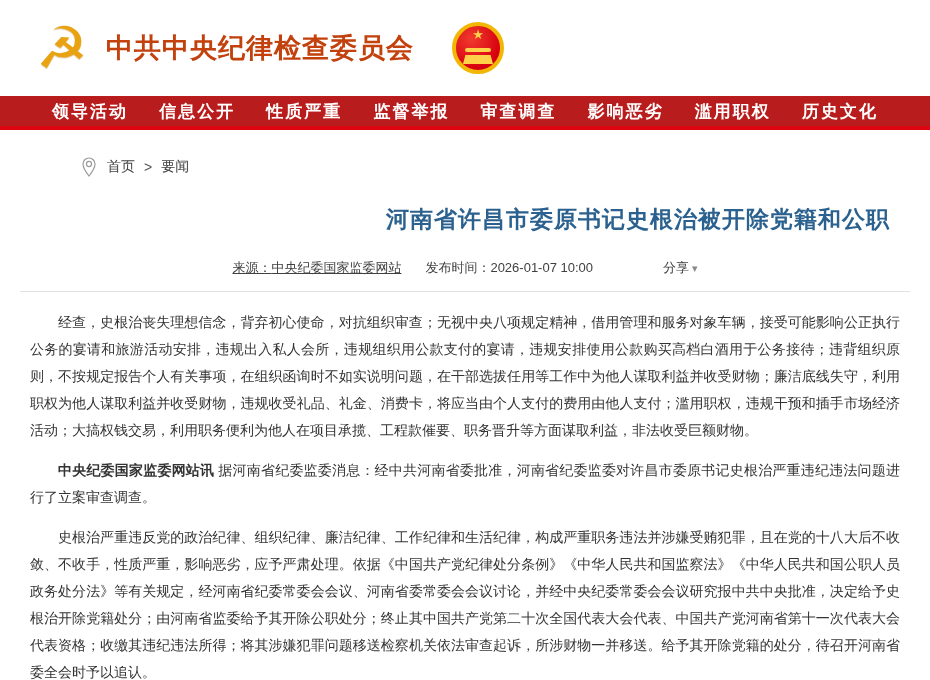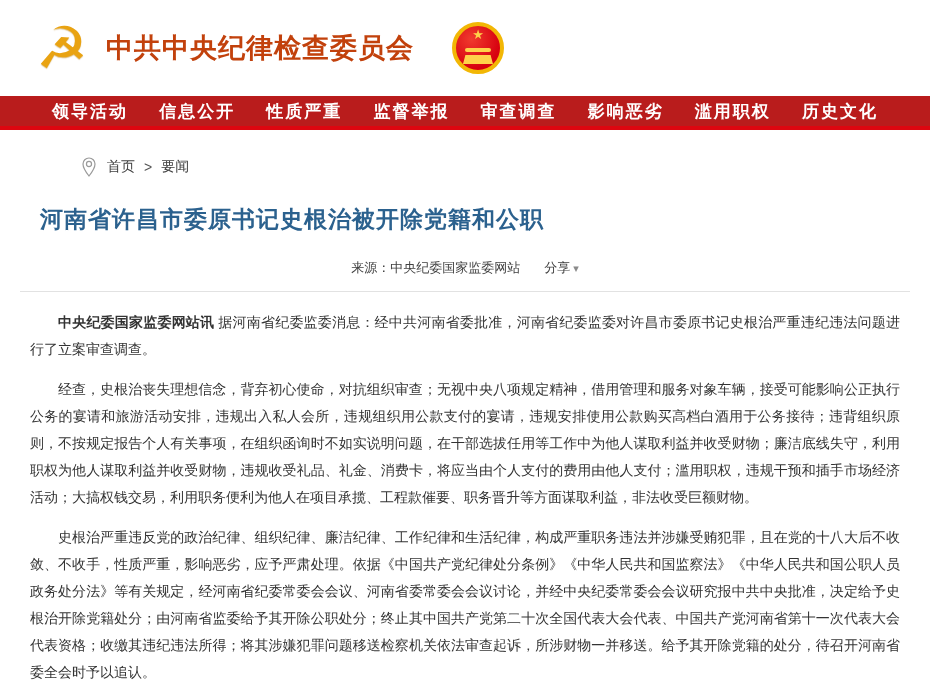--- a/index.html
+++ b/index.html
@@ -92,38 +92,38 @@
     font-size: 14px;
     color: #404040;
     margin-left: 46px;
   }
   .pin-icon { width: 18px; height: 22px; display: block; }
   .crumb-link { cursor: pointer; }
   .crumb-sep { color: #555; }
 
   
   .article-title {
-    text-align: left;
+    text-align: right;
     color: #2b618e;
     font-size: 23px;
     font-weight: bold;
     letter-spacing: 1px;
     margin: 22px 40px 0;
   }
   .article-meta {
     display: flex;
     justify-content: center;
     align-items: center;
     font-size: 13px;
     color: #404040;
     margin: 24px 20px 0;
     padding-bottom: 14px;
     border-bottom: 1px solid #e2e2e2;
   }
-  .meta-source { margin-right: 24px; white-space: nowrap; }
+  .meta-source { margin-right: 24px; white-space: nowrap; text-decoration: underline; }
   .meta-time   { margin-right: 70px; white-space: nowrap; }
   .share-btn   { cursor: pointer; white-space: nowrap; }
   .share-caret { color: #8a8a8a; font-size: 11px; margin-left: 3px; }
 
   .article-body {
     padding: 4px 30px 0;
     font-size: 14px;
     line-height: 27px;
     text-align: justify;
     color: #333333;
@@ -167,22 +167,23 @@
   <span class="crumb-link">首页</span>
   <span class="crumb-sep">&gt;</span>
   <span class="crumb-link">要闻</span>
 </div>
 
 <main>
   <h1 class="article-title">河南省许昌市委原书记史根治被开除党籍和公职</h1>
 
   <div class="article-meta">
     <span class="meta-source"><span>来源：</span><span>中央纪委国家监委网站</span></span>
+    <span class="meta-time"><span>发布时间：</span><span>2026-01-07 10:00</span></span>
     <span class="share-btn"><span>分享</span><span class="share-caret">▾</span></span>
   </div>
 
   <article class="article-body">
+    <p>经查，史根治丧失理想信念，背弃初心使命，对抗组织审查；无视中央八项规定精神，借用管理和服务对象车辆，接受可能影响公正执行公务的宴请和旅游活动安排，违规出入私人会所，违规组织用公款支付的宴请，违规安排使用公款购买高档白酒用于公务接待；违背组织原则，不按规定报告个人有关事项，在组织函询时不如实说明问题，在干部选拔任用等工作中为他人谋取利益并收受财物；廉洁底线失守，利用职权为他人谋取利益并收受财物，违规收受礼品、礼金、消费卡，将应当由个人支付的费用由他人支付；滥用职权，违规干预和插手市场经济活动；大搞权钱交易，利用职务便利为他人在项目承揽、工程款催要、职务晋升等方面谋取利益，非法收受巨额财物。</p>
     <p><span class="lead-bold">中央纪委国家监委网站讯</span><span> 据河南省纪委监委消息：经中共河南省委批准，河南省纪委监委对许昌市委原书记史根治严重违纪违法问题进行了立案审查调查。</span></p>
-    <p>经查，史根治丧失理想信念，背弃初心使命，对抗组织审查；无视中央八项规定精神，借用管理和服务对象车辆，接受可能影响公正执行公务的宴请和旅游活动安排，违规出入私人会所，违规组织用公款支付的宴请，违规安排使用公款购买高档白酒用于公务接待；违背组织原则，不按规定报告个人有关事项，在组织函询时不如实说明问题，在干部选拔任用等工作中为他人谋取利益并收受财物；廉洁底线失守，利用职权为他人谋取利益并收受财物，违规收受礼品、礼金、消费卡，将应当由个人支付的费用由他人支付；滥用职权，违规干预和插手市场经济活动；大搞权钱交易，利用职务便利为他人在项目承揽、工程款催要、职务晋升等方面谋取利益，非法收受巨额财物。</p>
     <p>史根治严重违反党的政治纪律、组织纪律、廉洁纪律、工作纪律和生活纪律，构成严重职务违法并涉嫌受贿犯罪，且在党的十八大后不收敛、不收手，性质严重，影响恶劣，应予严肃处理。依据《中国共产党纪律处分条例》《中华人民共和国监察法》《中华人民共和国公职人员政务处分法》等有关规定，经河南省纪委常委会会议、河南省委常委会会议讨论，并经中央纪委常委会会议研究报中共中央批准，决定给予史根治开除党籍处分；由河南省监委给予其开除公职处分；终止其中国共产党第二十次全国代表大会代表、中国共产党河南省第十一次代表大会代表资格；收缴其违纪违法所得；将其涉嫌犯罪问题移送检察机关依法审查起诉，所涉财物一并移送。给予其开除党籍的处分，待召开河南省委全会时予以追认。</p>
 
   </article>
 </main>
 
 </body></html>

